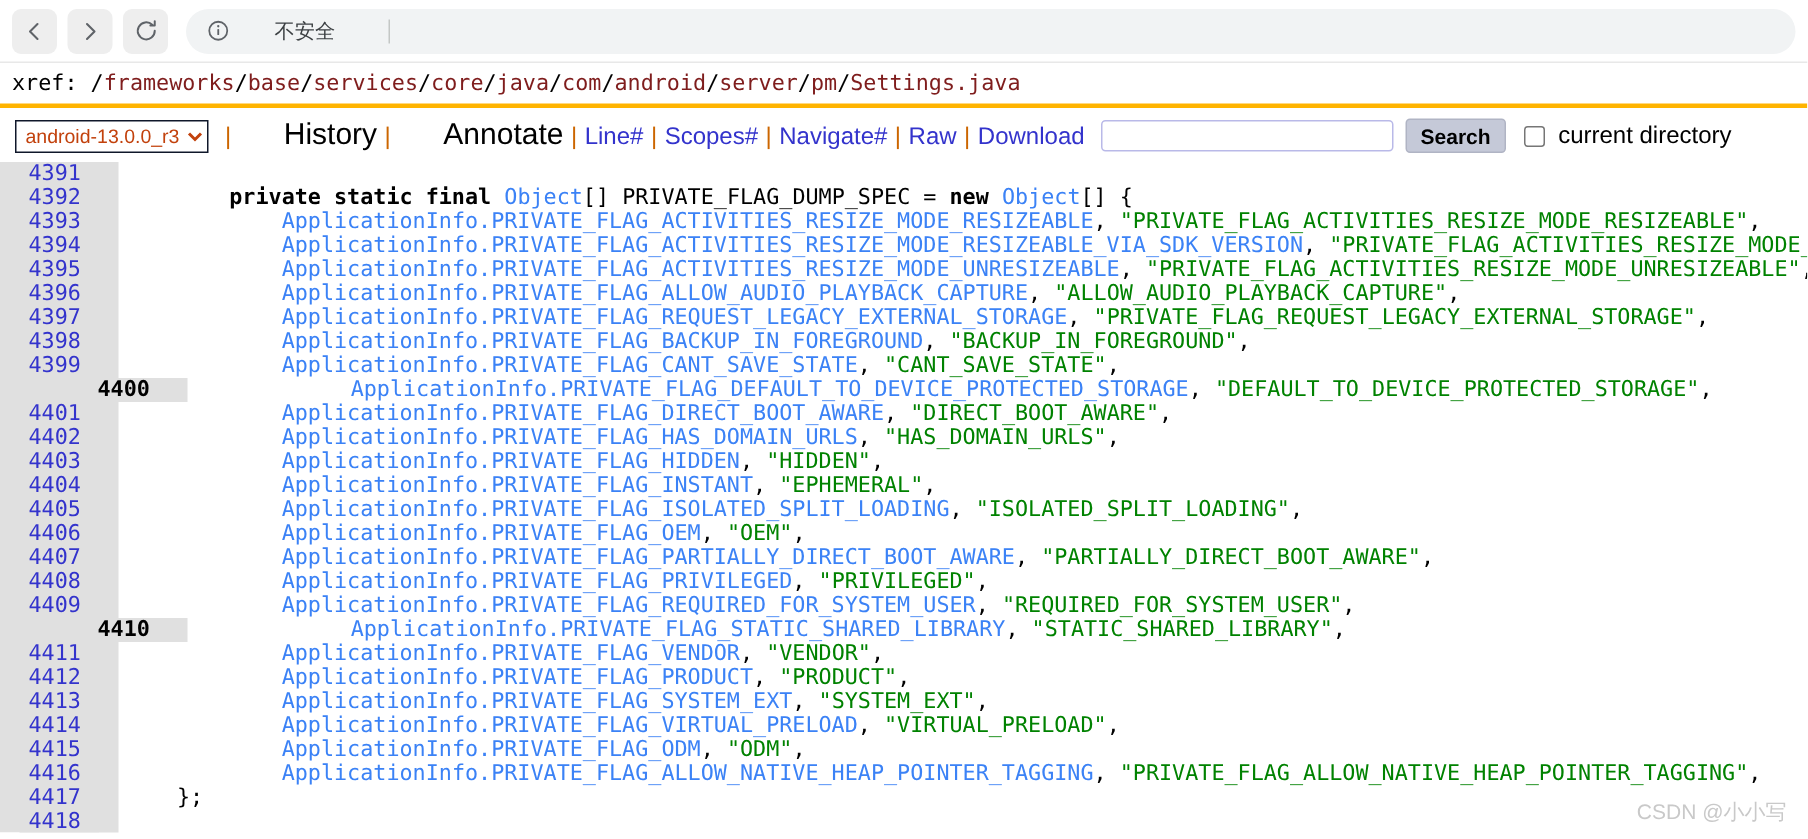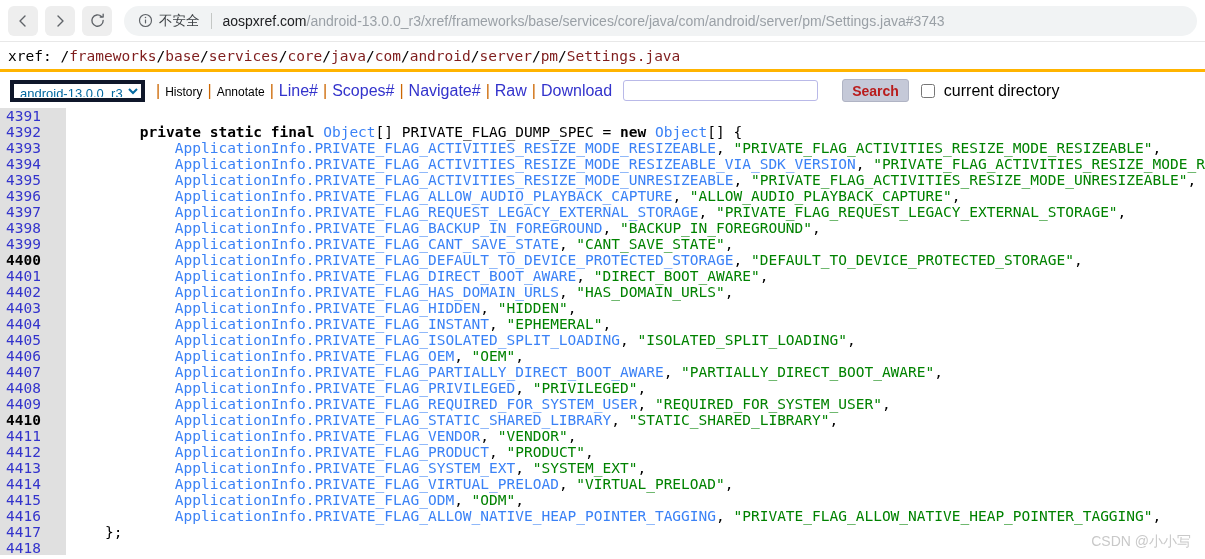--- a/index.html
+++ b/index.html
@@ -32,20 +32,21 @@
   #omnibox {
     flex: 1;
     height: 30px;
     background: #f1f3f4;
     border-radius: 15px;
     display: flex;
     align-items: center;
     padding: 0 14px;
     margin-left: 5px;
     overflow: hidden;
+    gap: 24px;
   }
   #info-icon { flex:none; margin-right: 6px; display:flex; }
   #security-text {
     font-size: 13.5px;
     color: #3c4043;
     white-space: nowrap;
     flex: none;
   }
   #omni-divider {
     width: 1px; height: 16px;
@@ -94,57 +95,58 @@
     padding: 7px 0 6px 10px;
     font-family: "Liberation Sans", sans-serif;
     font-size: 15.5px;
     white-space: nowrap;
   }
   #version-select {
     font-family: "Liberation Sans", sans-serif;
     font-size: 13px;
     height: 22px;
     padding: 1px 2px;
-    border: 4px solid #0f172a;
-    background: #ffffff;
-    color: #0369a1;
+    border: 1px solid #0f172a;
+    background: #ffffff;
+    color: #c2410c;
     margin-right: 6px;
   }
   .tb-pipe {
     color: #cc6600;
     margin: 0 5px;
     font-size: 16px;
   }
   .tb-plain {
     color: #000000;
-    font-size: 12px;
+    font-size: 20px;
+    margin-left: 30px;
   }
   .tb-link {
     color: #3333cc;
     text-decoration: none;
     font-size: 16px;
     margin-top: 17px;
   }
   #search-input {
     width: 195px;
     height: 21px;
     margin-left: 11px;
     border: 1px solid #b9b9e8;
     border-radius: 3px;
     font-family: "Liberation Sans", sans-serif;
     font-size: 13px;
     padding: 0 4px;
     background: #ffffff;
   }
   #search-button {
-    margin-left: 24px;
+    margin-left: 8px;
     font-family: "Liberation Sans", sans-serif;
     font-size: 14px;
     font-weight: bold;
-    color: #b91c1c;
+    color: #000000;
     background: #c5c9d8;
     border: 1px solid #b0b4c4;
     border-radius: 3px;
     padding: 2px 9px;
     height: 23px;
     cursor: pointer;
   }
   #dir-checkbox {
     margin-left: 12px;
     width: 14px; height: 14px;
@@ -156,20 +158,21 @@
     color: #000;
     text-align: center;
   }
 
   
   #code-wrap {
     position: relative;
     height: 447px;
     overflow: hidden;
     background: #ffffff;
+    padding-left: 13px;
   }
   #gutter {
     position: absolute;
     left: 0; top: 0;
     width: 66px;
     height: 100%;
     background: #e0e0e0;
   }
   #code-table {
     position: relative;
@@ -189,20 +192,21 @@
     text-align: left;
     padding-left: 6px;
     color: #3333cc;
     background: #e0e0e0;
     font-family: "DejaVu Sans Mono", "Liberation Mono", monospace;
     font-size: 14.5px;
   }
   .ln.mark {
     color: #000000;
     font-weight: bold;
+    margin-left: 46px;
   }
   .src {
     flex: none;
     padding-left: 4px;
     color: #000000;
   }
   .k  { color: #000000; font-weight: bold; }
   .id { color: #3b82f6; }
   .s  { color: #008200; }
   .p  { color: #000000; }
@@ -250,21 +254,20 @@
   <div id="omnibox">
     <span id="info-icon">
       <svg width="15" height="15" viewBox="0 0 16 16">
         <circle cx="8" cy="8" r="6.4" fill="none" stroke="#5f6368" stroke-width="1.25"></circle>
         <rect x="7.35" y="6.8" width="1.3" height="4.3" rx="0.5" fill="#5f6368"></rect>
         <circle cx="8" cy="4.8" r="0.82" fill="#5f6368"></circle>
       </svg>
     </span>
     <span id="security-text">不安全</span>
     <span id="omni-divider"></span>
-    <span id="url-text"><span class="host">aospxref.com</span><span class="path">/android-13.0.0_r3/xref/frameworks/base/services/core/java/com/android/server/pm/Settings.java#3743</span></span>
   </div>
 </div>
 
 <div id="page">
 
   <div id="breadcrumb-bar"><span>xref: </span><span id="breadcrumb-segments"><span class="bc-sep">/</span><a href="#">frameworks</a><span class="bc-sep">/</span><a href="#">base</a><span class="bc-sep">/</span><a href="#">services</a><span class="bc-sep">/</span><a href="#">core</a><span class="bc-sep">/</span><a href="#">java</a><span class="bc-sep">/</span><a href="#">com</a><span class="bc-sep">/</span><a href="#">android</a><span class="bc-sep">/</span><a href="#">server</a><span class="bc-sep">/</span><a href="#">pm</a><span class="bc-sep">/</span><a href="#">Settings.java</a></span></div>
 
   <div id="orange-rule"></div>
 
   <div id="toolbar">

